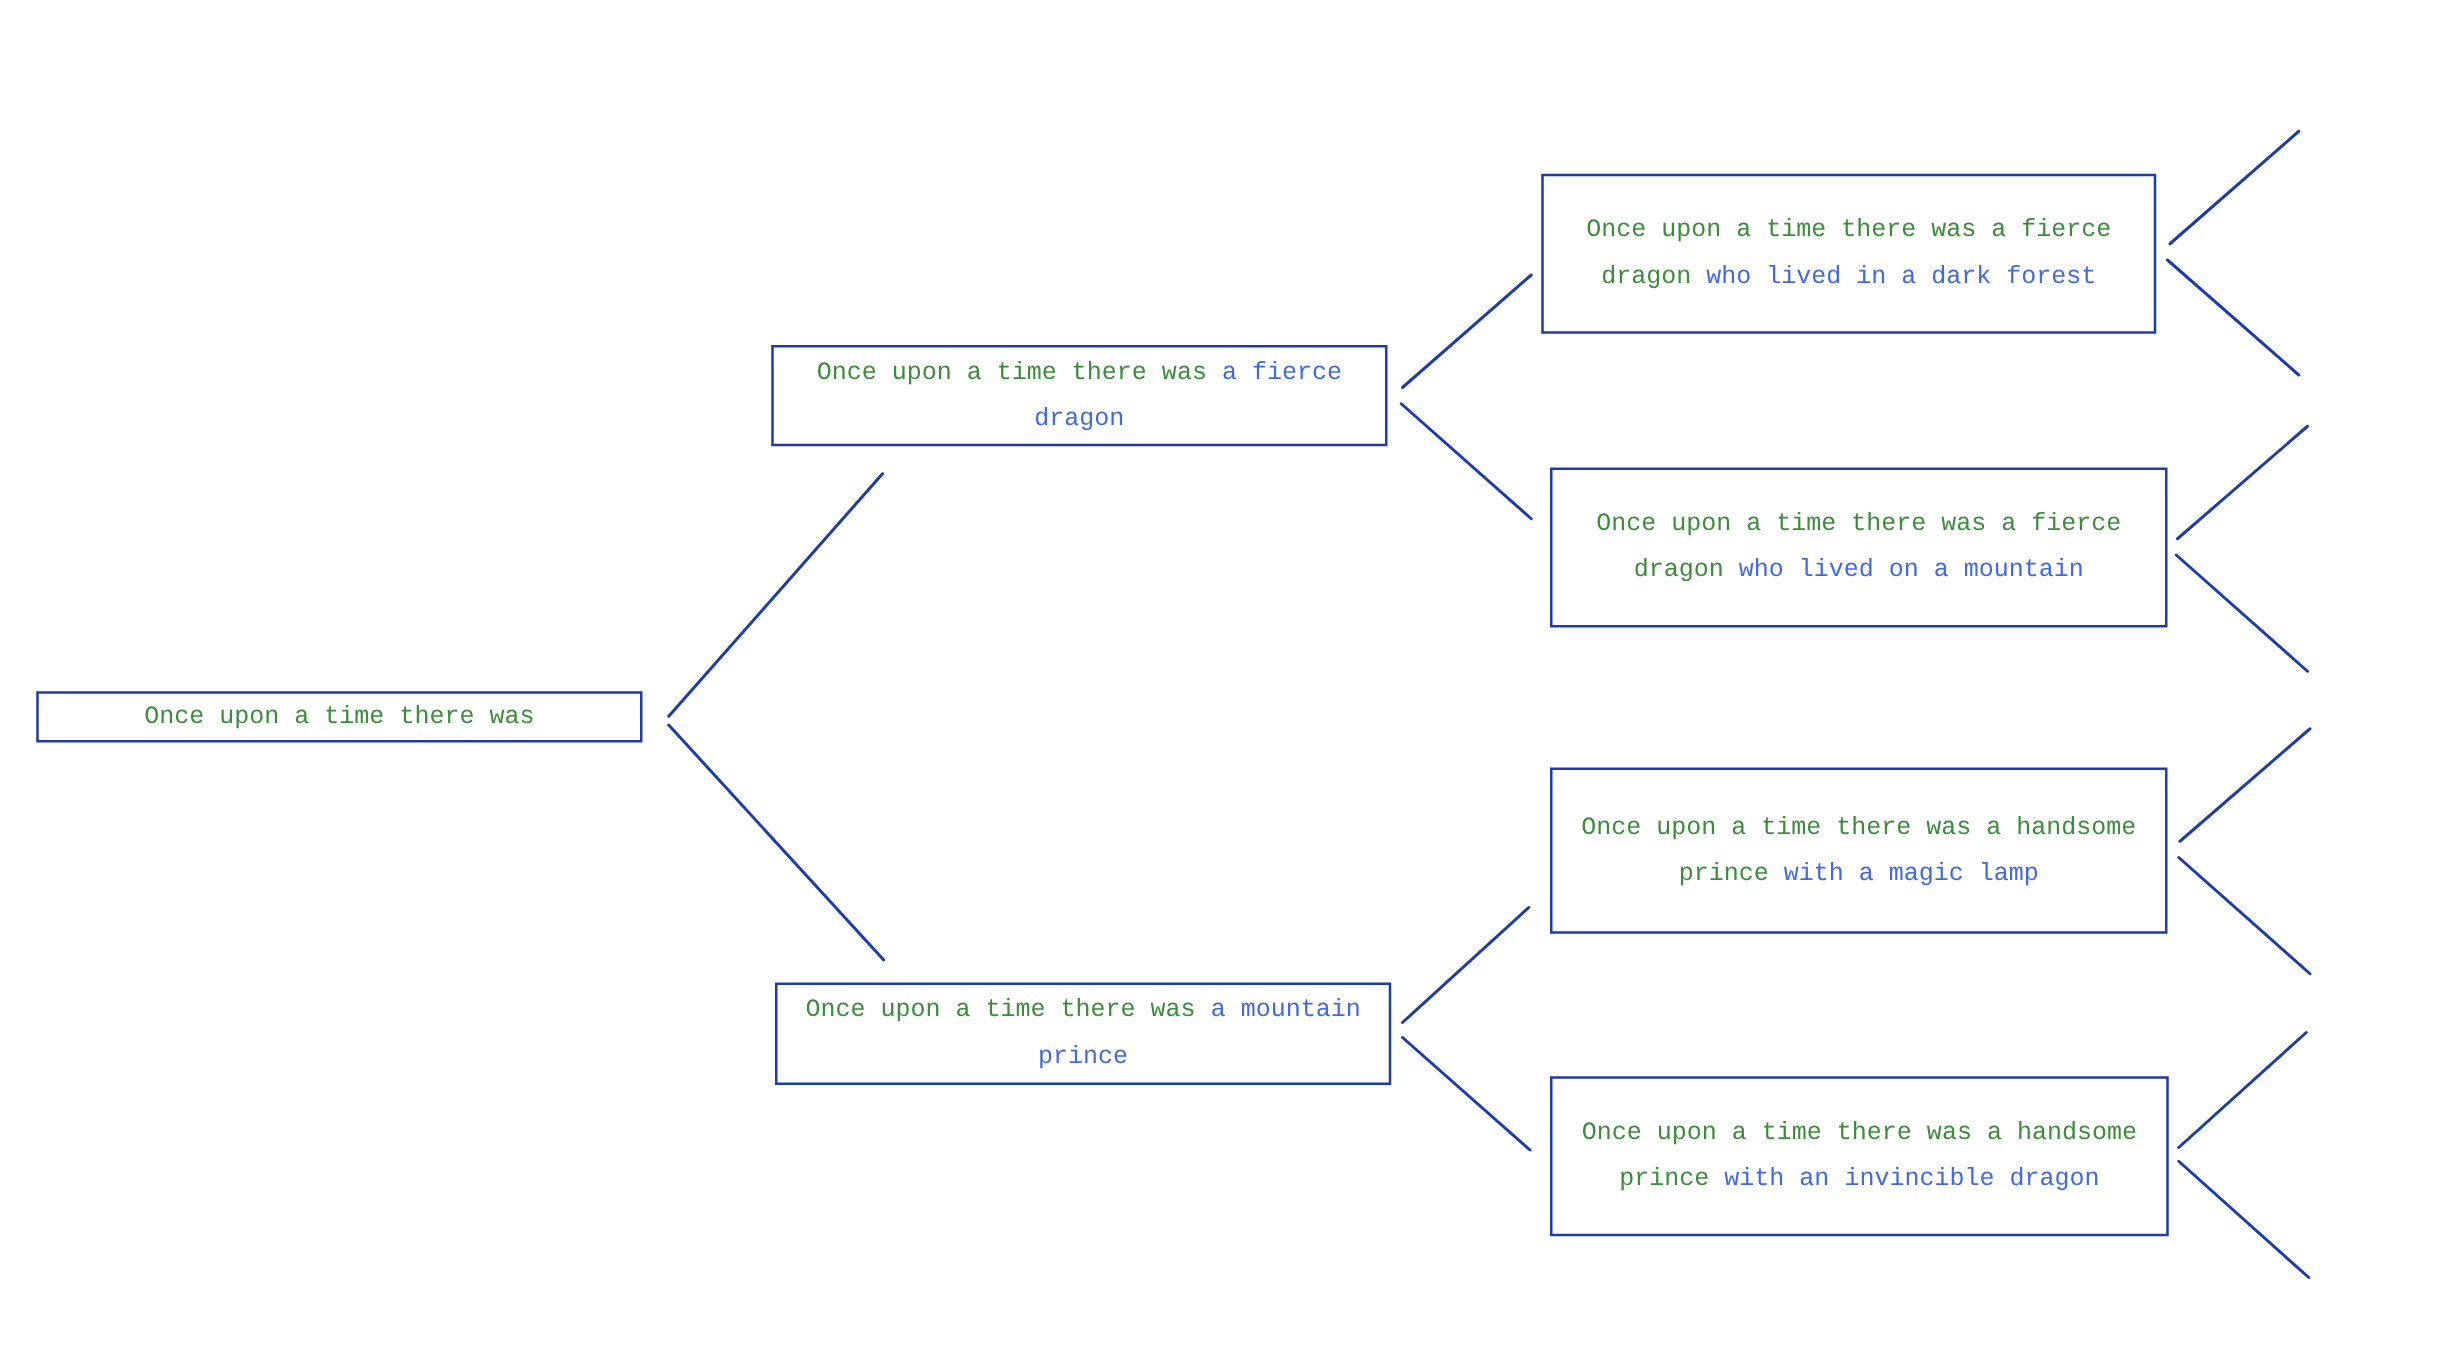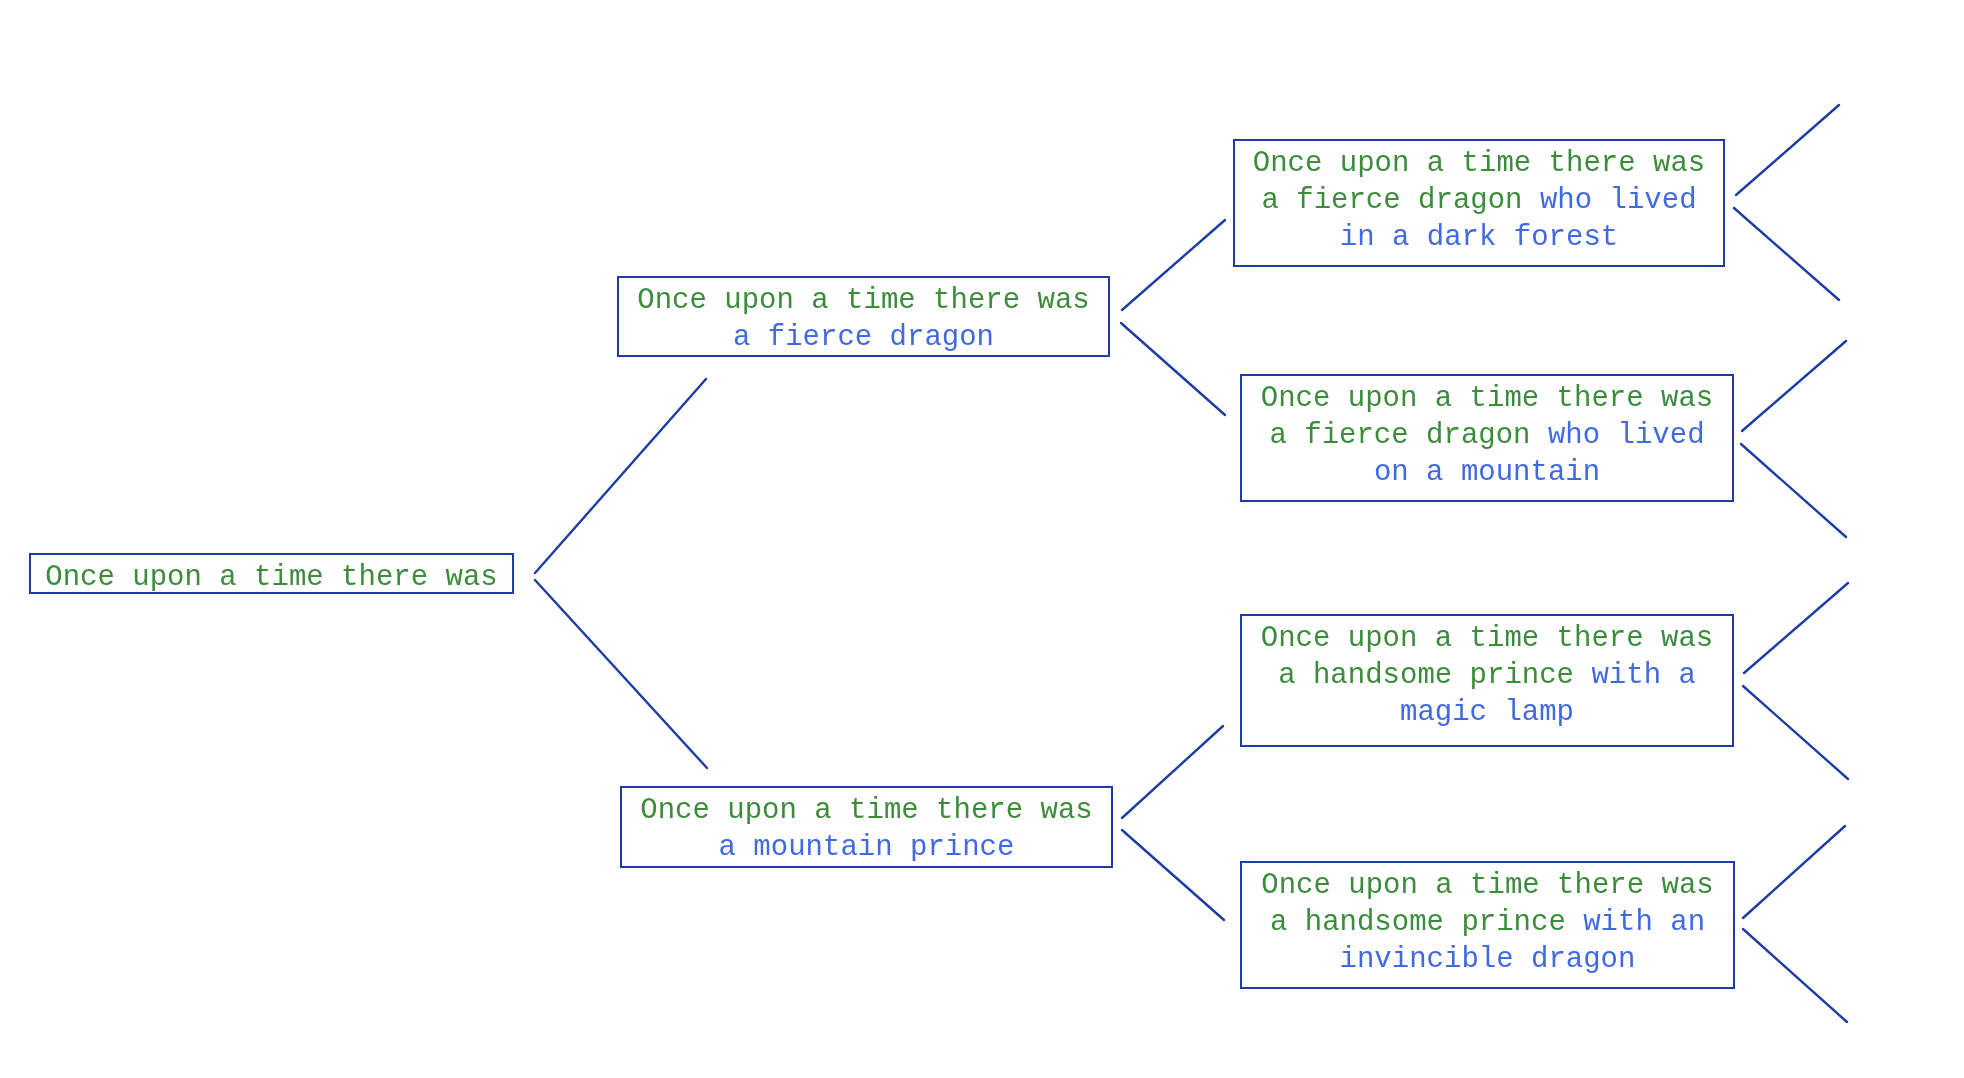--- a/index.html
+++ b/index.html
@@ -23,24 +23,24 @@
     stroke: var(--line-color, #1e3ca6);
     stroke-width: 2.4;
     stroke-linecap: round;
   }
 
   .node {
     position: absolute;
     border: 2.5px solid var(--line-color, #1e3ca6);
     background: #ffffff;
     display: flex;
-    align-items: flex-start;
+    align-items: center;
     justify-content: center;
     text-align: center;
-    font-size: 29px;
+    font-size: 20px;
     line-height: 37px;
     padding: 4px 6px;
     cursor: default;
   }
   .prompt    { color: var(--prompt-color, #3c8c3c); }
   .completion{ color: var(--completion-color, #4169e1); }
 </style>
 </head>
 <body>
 

